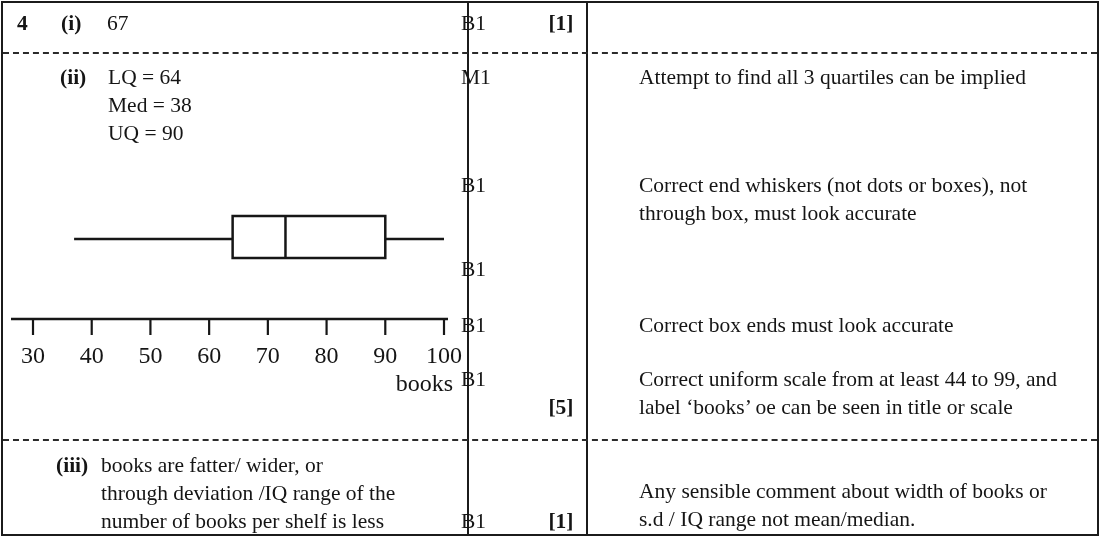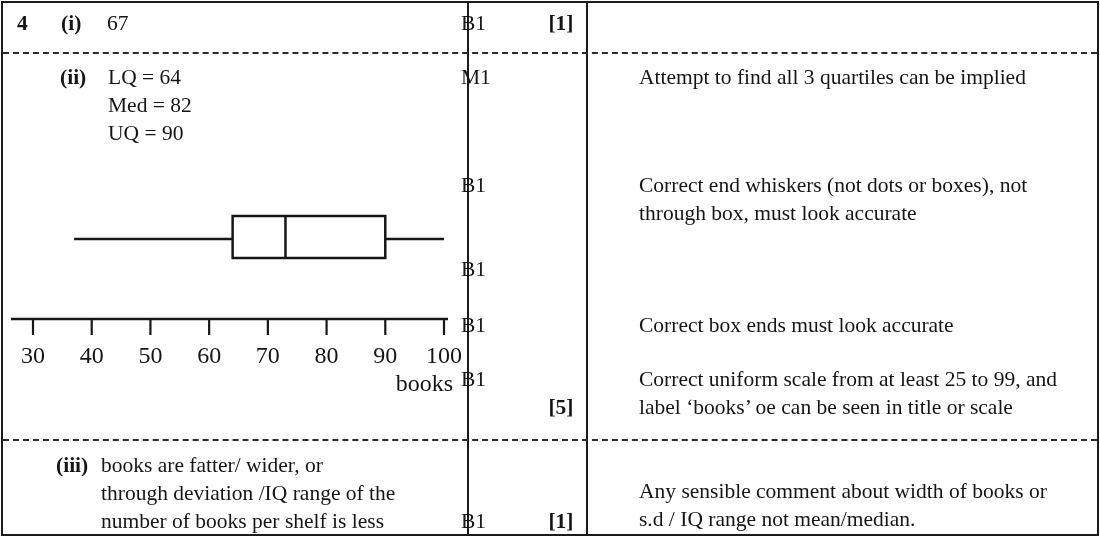--- a/index.html
+++ b/index.html
@@ -44,21 +44,21 @@
   <div class="hdash h2"></div>
 
   <div class="t b xq y8">4</div>
   <div class="t b xl1 y8">(i)</div>
   <div class="t xa1 y8">67</div>
   <div class="t xmk y8">B1</div>
   <div class="t b xbk y8">[1]</div>
 
   <div class="t b xl2 y62">(ii)</div>
   <div class="t xa2 y62">LQ = 64</div>
-  <div class="t xa2 y90">Med = 82</div>
+  <div class="t xa2 y90">Med = 38</div>
   <div class="t xa2 y118">UQ = 90</div>
 
   <svg class="boxplot" viewBox="0 0 460 230">
       <line x1="67.1" y1="66" x2="225.62857142857143" y2="66" stroke="#161616" stroke-width="2.3"></line>
       <line x1="378.2857142857143" y1="66" x2="437" y2="66" stroke="#161616" stroke-width="2.3"></line>
       <rect x="225.62857142857143" y="43" width="152.65714285714284" height="42" fill="none" stroke="#161616" stroke-width="2.5"></rect>
       <line x1="278.47142857142853" y1="43" x2="278.47142857142853" y2="85" stroke="#161616" stroke-width="2.5"></line>
       <line x1="4" y1="146" x2="441" y2="146" stroke="#161616" stroke-width="2.6"></line>
       <line x1="26" y1="146" x2="26" y2="162" stroke="#161616" stroke-width="2.2"></line>
       <text x="26" y="190" text-anchor="middle">30</text>
@@ -83,21 +83,21 @@
   <div class="t xmk y170">B1</div>
   <div class="t xmk y254">B1</div>
   <div class="t xmk y310">B1</div>
   <div class="t xmk y364">B1</div>
   <div class="t b xbk y392">[5]</div>
 
   <div class="t xcm y62">Attempt to find all 3 quartiles can be implied</div>
   <div class="t xcm y170">Correct end whiskers (not dots or boxes), not</div>
   <div class="t xcm y198">through box, must look accurate</div>
   <div class="t xcm y310">Correct box ends must look accurate</div>
-  <div class="t xcm y364">Correct uniform scale from at least 25 to 99, and</div>
+  <div class="t xcm y364">Correct uniform scale from at least 44 to 99, and</div>
   <div class="t xcm y392">label ‘books’ oe can be seen in title or scale</div>
 
   <div class="t b xl3 y450">(iii)</div>
   <div class="t xa3 y450">books are fatter/ wider, or</div>
   <div class="t xa3 y478">through deviation /IQ range of the</div>
   <div class="t xa3 y506">number of books per shelf is less</div>
   <div class="t xmk y506">B1</div>
   <div class="t b xbk y506">[1]</div>
   <div class="t xcm y476">Any sensible comment about width of books or</div>
   <div class="t xcm y504">s.d / IQ range not mean/median.</div>

